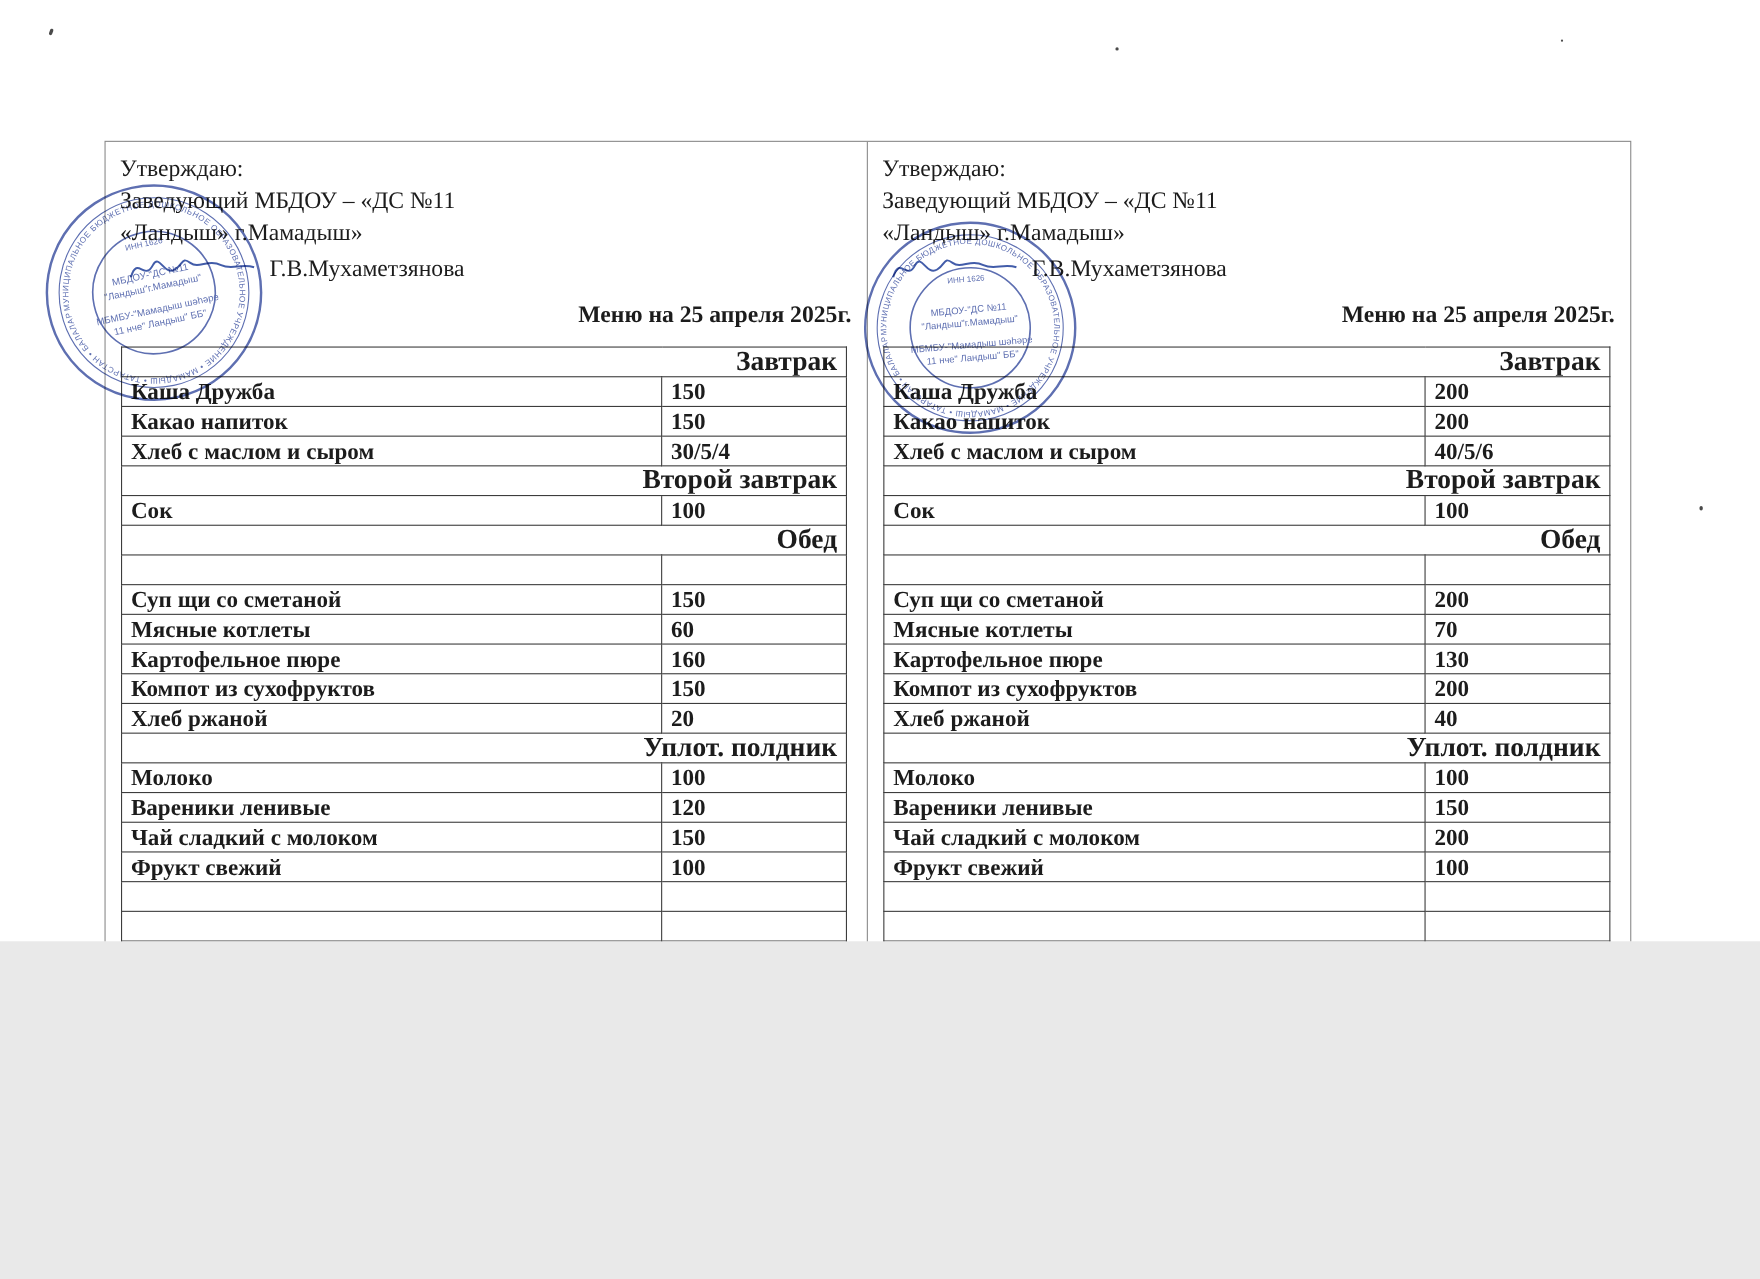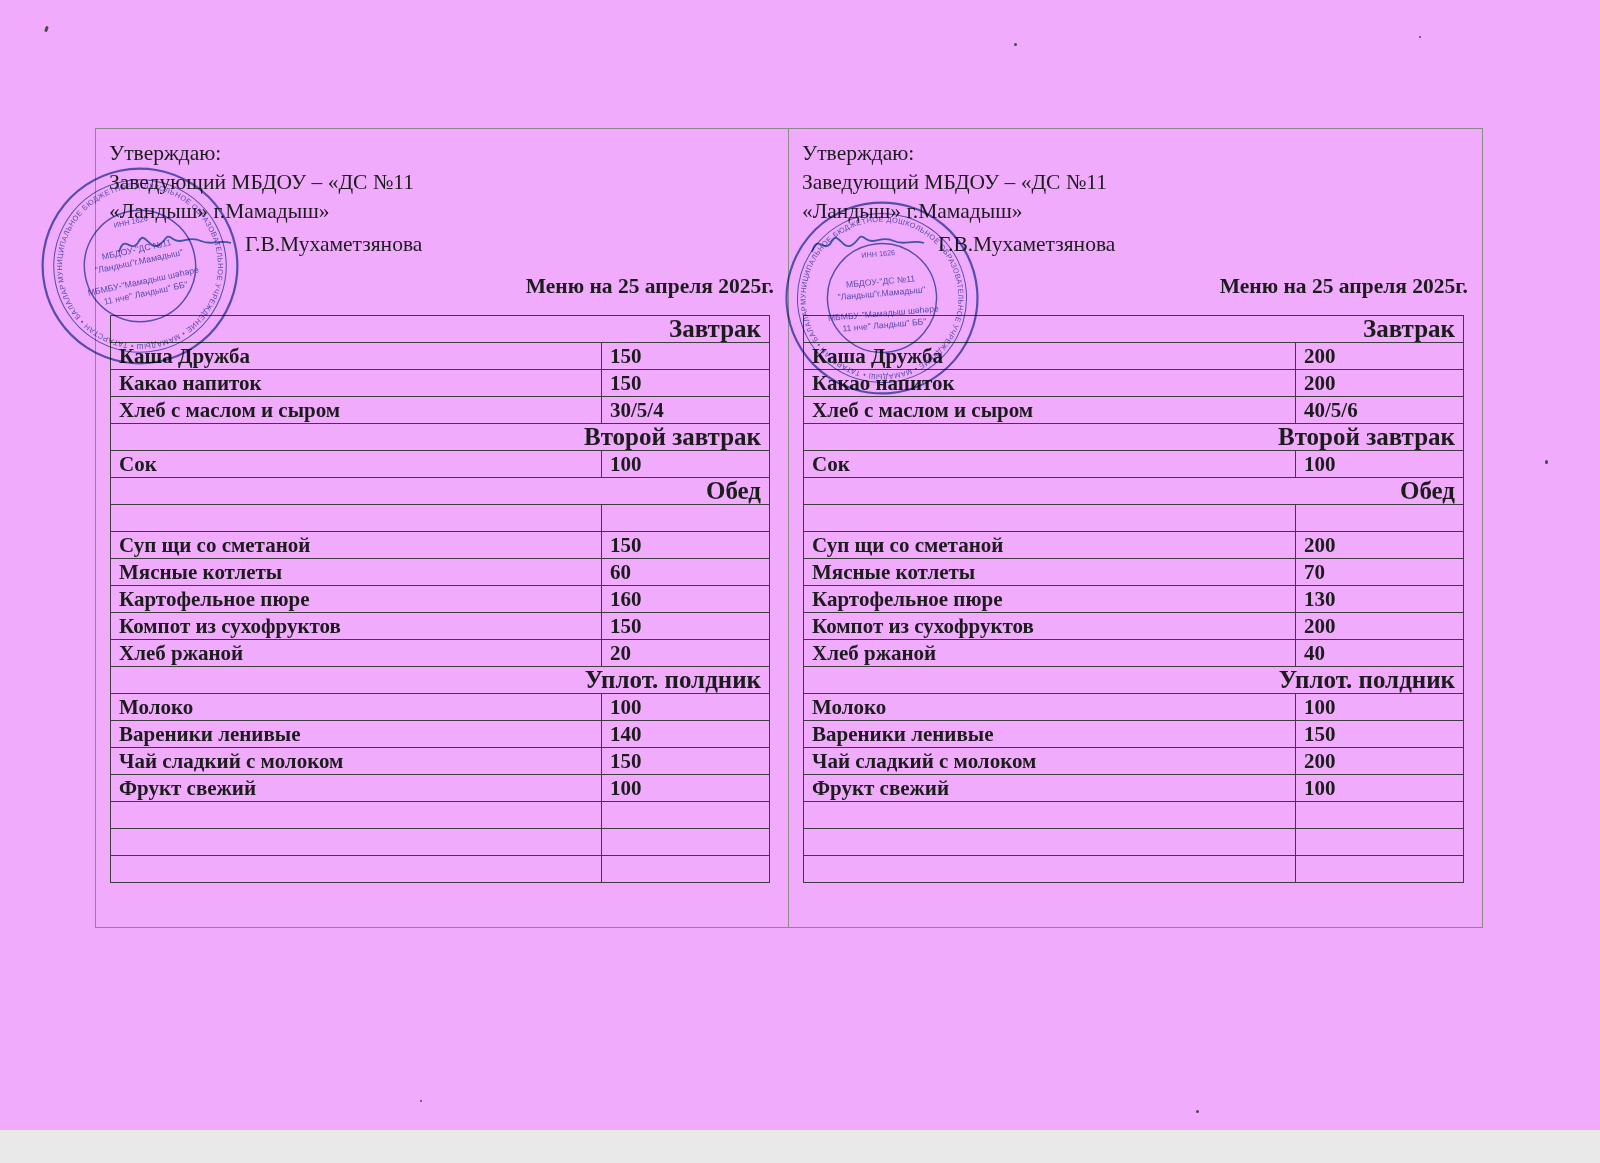--- a/index.html
+++ b/index.html
@@ -1,19 +1,19 @@
 <!DOCTYPE html>
 <html><head>
 <meta charset="utf-8">
 <style>
   * { margin:0; padding:0; box-sizing:border-box; }
   body { background:#e9e9e9; }
   .page {
-    position:relative; width:1600px; height:1130px; margin:0 auto;
-    background:#f0abfc; overflow:hidden;
+    position:relative; width:1600px; height:856px; margin:0 auto;
+    background:#ffffff; overflow:hidden;
     font-family:"Liberation Serif","DejaVu Serif",serif; color:#1c1c1c;
   }
   .sheet-frame {
     position:absolute; left:95px; top:128px; width:1388px; height:800px;
     border:1px solid #8a8a8a;
   }
   .panel { position:absolute; top:0; height:100%; width:50%; padding:10px 14px 0 10px; }
   .panel-left  { left:0; border-right:1px solid #8a8a8a; }
   .panel-right { right:0; }
 
@@ -124,21 +124,21 @@
             </tr>
             <tr>
               <td colspan="2" class="section-cell">Уплот. полдник</td>
             </tr>
             <tr>
               <td class="dish-cell">Молоко</td>
               <td class="qty-cell">100</td>
             </tr>
             <tr>
               <td class="dish-cell">Вареники ленивые</td>
-              <td class="qty-cell">140</td>
+              <td class="qty-cell">120</td>
             </tr>
             <tr>
               <td class="dish-cell">Чай сладкий с молоком</td>
               <td class="qty-cell">150</td>
             </tr>
             <tr>
               <td class="dish-cell">Фрукт свежий</td>
               <td class="qty-cell">100</td>
             </tr>
             <tr>

